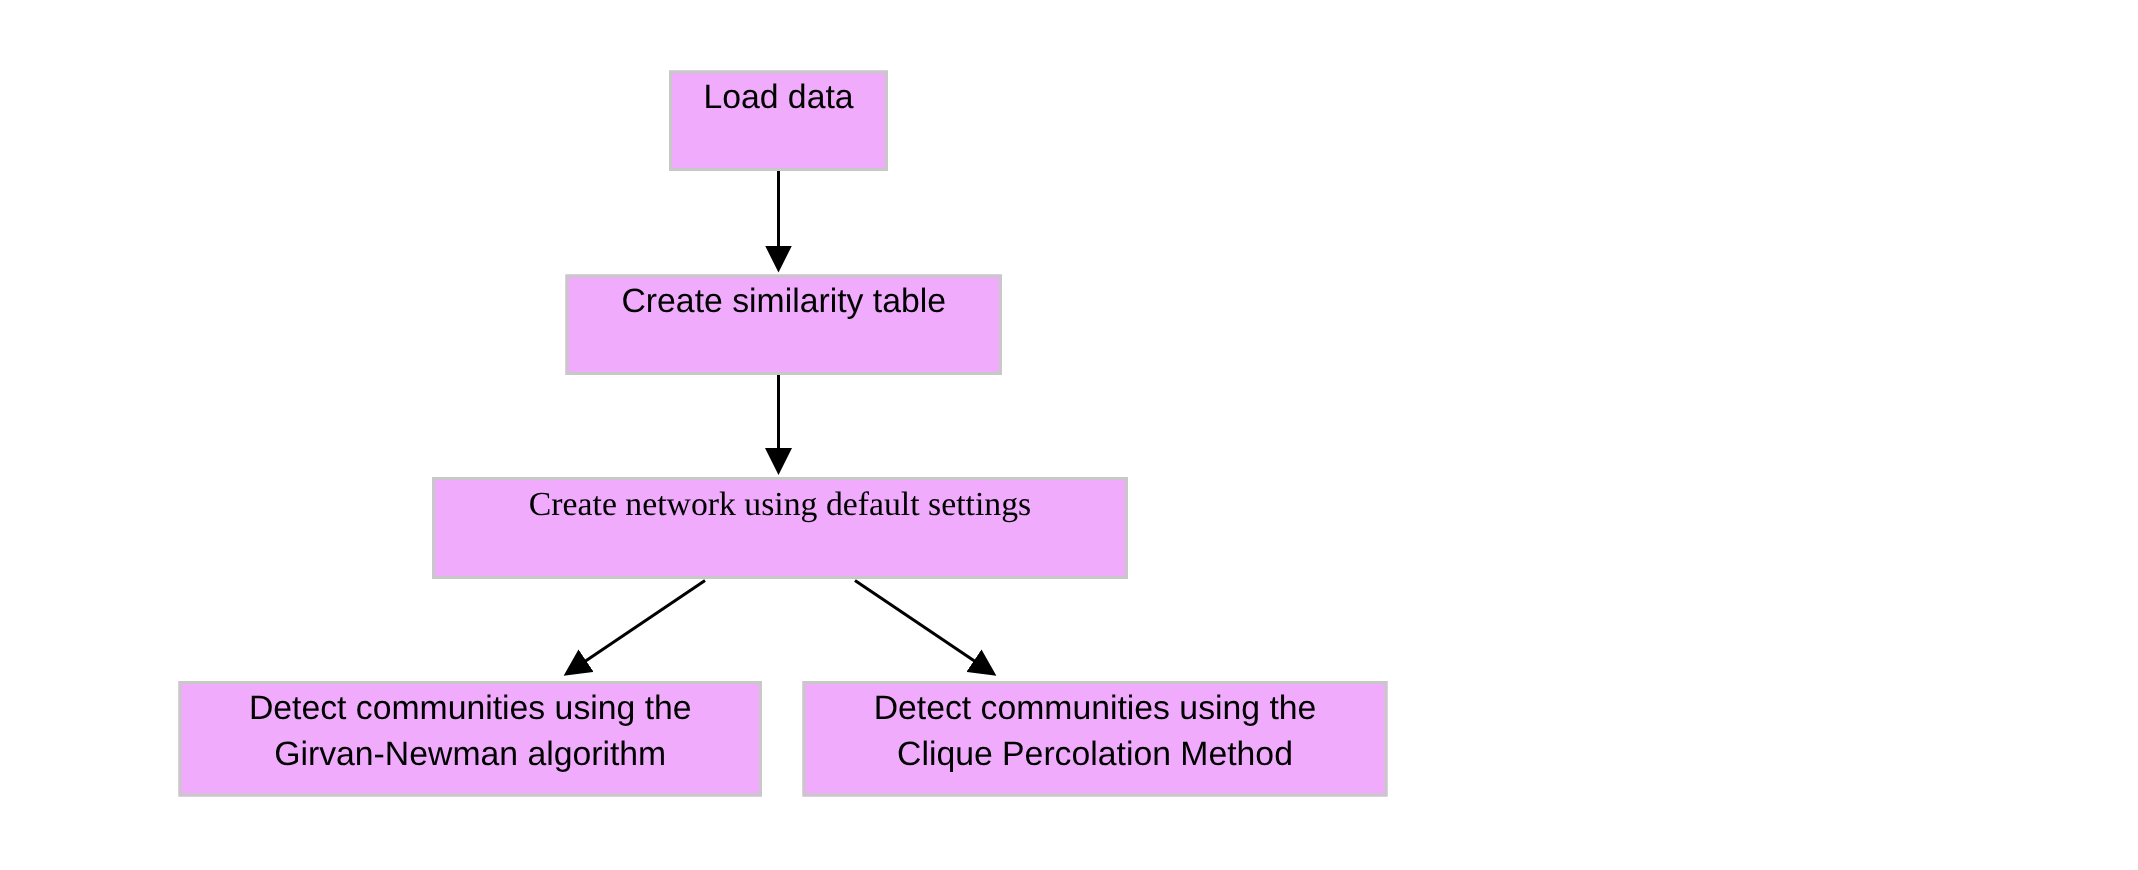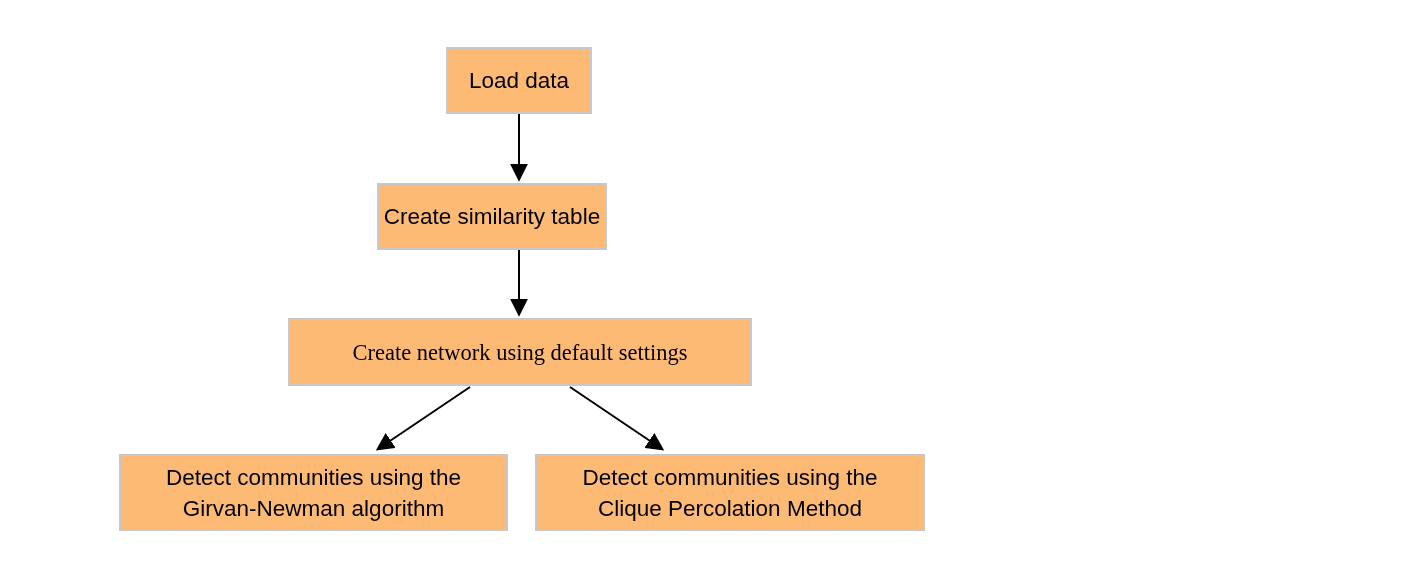--- a/index.html
+++ b/index.html
@@ -18,36 +18,36 @@
   .arrow-layer {
     position: absolute;
     left: 0;
     top: 0;
     width: 1425px;
     height: 580px;
   }
   .node {
     position: absolute;
     box-sizing: border-box;
-    background: #fdba74;
+    background: #f0abfc;
     border: 2px solid #c8c8c8;
     display: flex;
-    align-items: center;
+    align-items: flex-start;
     justify-content: center;
     text-align: center;
   }
   .node .label {
     color: #000000;
     font-size: 22.5px;
     line-height: 31px;
     white-space: pre-line;
   }
   
   .n-load      { left: 446px; top: 47px;  width: 146px; height: 67px; }
-  .n-simtable  { left: 377px; top: 183px; width: 230px; height: 67px; }
+  .n-simtable  { left: 377px; top: 183px; width: 291px; height: 67px; }
   .n-network   { left: 288px; top: 318px; width: 464px; height: 68px; font-family: Liberation Serif, serif; }
   .n-girvan    { left: 119px; top: 454px; width: 389px; height: 77px; }
   .n-clique    { left: 535px; top: 454px; width: 390px; height: 77px; }
   .arrow-line {
     stroke: #000000;
     stroke-width: 2;
     fill: none;
   }
   .arrow-head {
     fill: #000000;

